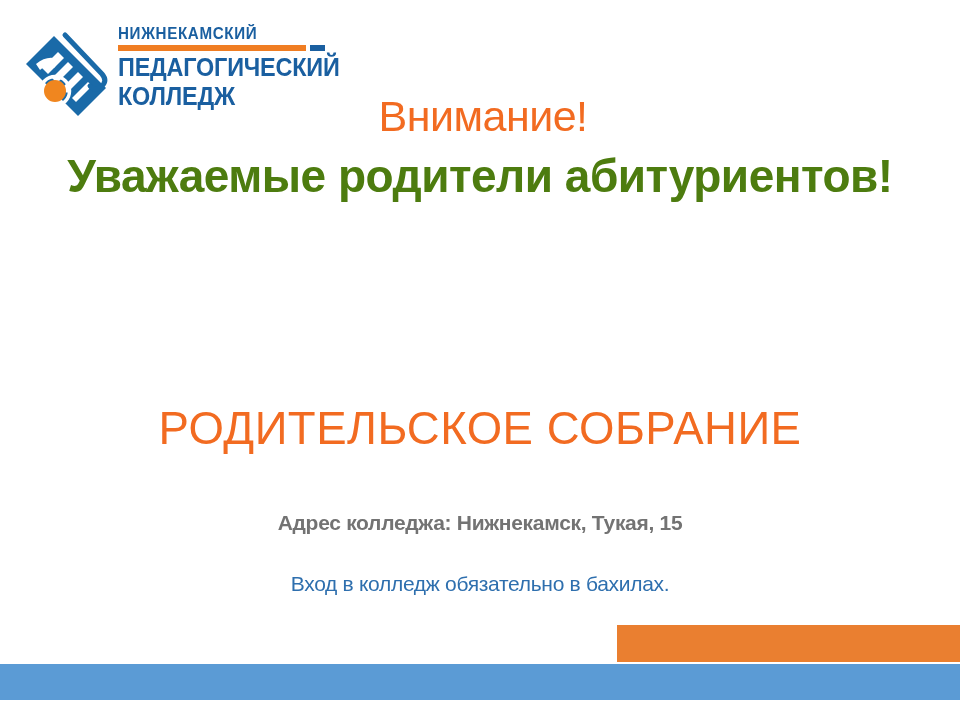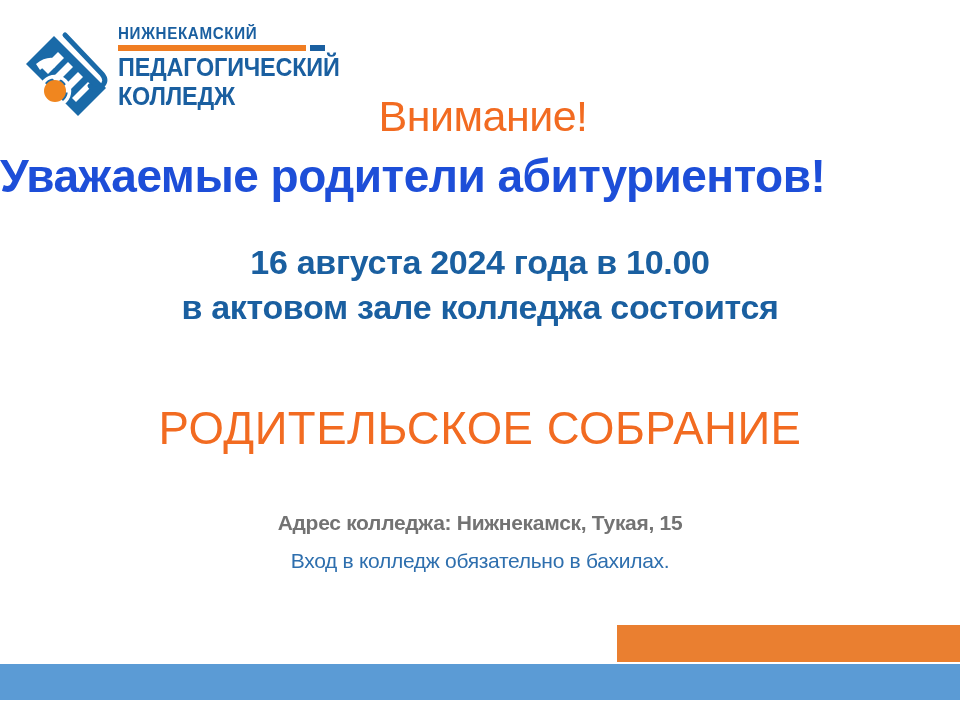--- a/index.html
+++ b/index.html
@@ -107,22 +107,22 @@
     line-height: 48px;
     letter-spacing: -0.5px;
     padding-left: 6px;
     box-sizing: border-box;
   }
   .subject {
     position: absolute;
     left: 0;
     top: 149px;
     width: 960px;
-    text-align: left;
-    color: #1d4ed8;
+    text-align: center;
+    color: #4d7c0f;
     font-family: "Liberation Sans", sans-serif;
     font-weight: bold;
     font-size: 46px;
     line-height: 54px;
     letter-spacing: -0.5px;
   }
 
   
   .when {
     position: absolute;
@@ -167,21 +167,21 @@
     color: #737373;
     font-family: "Liberation Sans", sans-serif;
     font-weight: bold;
     font-size: 21px;
     line-height: 28px;
     letter-spacing: -0.3px;
   }
   .note {
     position: absolute;
     left: 0;
-    top: 547px;
+    top: 570px;
     width: 960px;
     text-align: center;
     color: #2e6fae;
     font-family: "Liberation Sans", sans-serif;
     font-weight: normal;
     font-size: 21px;
     line-height: 28px;
     letter-spacing: -0.3px;
   }
 
@@ -238,24 +238,20 @@
       </div>
       <div class="logo-line-2">ПЕДАГОГИЧЕСКИЙ</div>
       <div class="logo-line-3">КОЛЛЕДЖ</div>
     </div>
   </div>
 
   <div class="attention">Внимание!</div>
 
   <div class="subject">Уважаемые родители абитуриентов!</div>
 
-  <div class="when">
-    <span class="line-1">16 августа 2024 года в 10.00</span>
-    <span class="line-2">в актовом зале колледжа состоится</span>
-  </div>
 
   <div class="event-title">РОДИТЕЛЬСКОЕ СОБРАНИЕ</div>
 
   <div class="address">Адрес колледжа: Нижнекамск, Тукая, 15</div>
 
   <div class="note">Вход в колледж обязательно в бахилах.</div>
 
   <div class="bar-bottom-orange"></div>
   <div class="bar-bottom-blue"></div>
 

